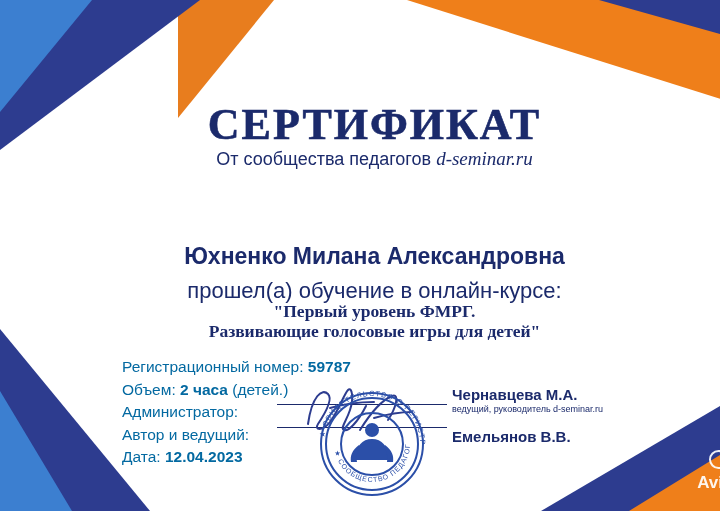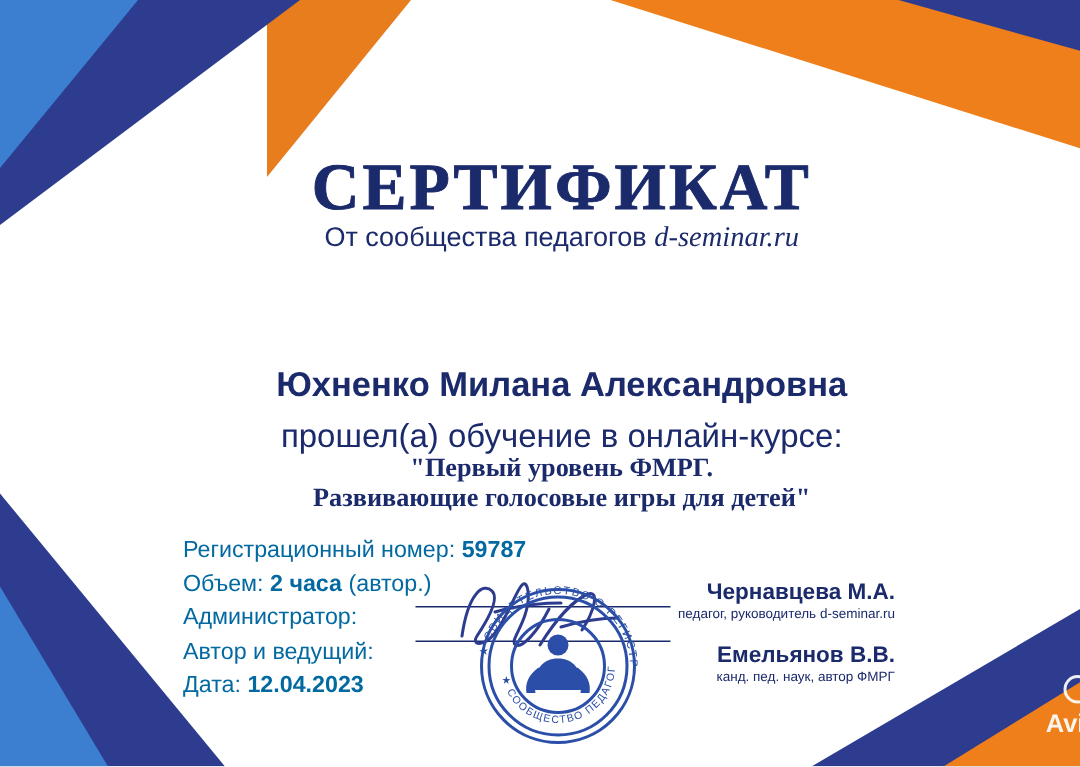--- a/index.html
+++ b/index.html
@@ -186,21 +186,21 @@
   .sig-line {
     height: 1px;
     background: #1b2a6b;
     margin-bottom: 22px;
   }
 
   .signers {
     position: absolute;
     left: 452px;
     top: 386px;
-    text-align: right;
+    text-align: left;
     color: #1b2a6b;
   }
   .signer-name {
     font-size: 15px;
     font-weight: bold;
     line-height: 17px;
   }
   .signer-role {
     font-size: 9px;
     line-height: 12px;
@@ -283,21 +283,21 @@
     </div>
 
     <div class="details">
       <div class="row">
         <span>Регистрационный номер:</span>
         <b>59787</b>
       </div>
       <div class="row">
         <span>Объем:</span>
         <b>2 часа</b>
-        <span>(автор.)</span>
+        <span>(детей.)</span>
       </div>
       <div class="row">
         <span>Администратор:</span>
       </div>
       <div class="row">
         <span>Автор и ведущий:</span>
       </div>
       <div class="row">
         <span>Дата:</span>
         <b>12.04.2023</b>
@@ -341,23 +341,22 @@
           <circle cx="60" cy="42" r="7"></circle>
           <path d="M60,51 C50,51 44,58 43,72 L77,72 C76,58 70,51 60,51 Z"></path>
           <path d="M47,57 C40,62 38,68 39,74 L45,74 C44,68 45,62 49,59 Z"></path>
           <path d="M73,57 C80,62 82,68 81,74 L75,74 C76,68 75,62 71,59 Z"></path>
         </g>
       </svg>
     </div>
 
     <div class="signers">
       <div class="signer-name">Чернавцева М.А.</div>
-      <div class="signer-role">педагог, руководитель d-seminar.ru</div>
+      <div class="signer-role">ведущий, руководитель d-seminar.ru</div>
       <div class="signer-name">Емельянов В.В.</div>
-      <div class="signer-role">канд. пед. наук, автор ФМРГ</div>
     </div>
 
     <div class="watermark">
       <span class="wm-dot"></span>
       <span>Avito</span>
     </div>
 
   </div>
 </div>
 

